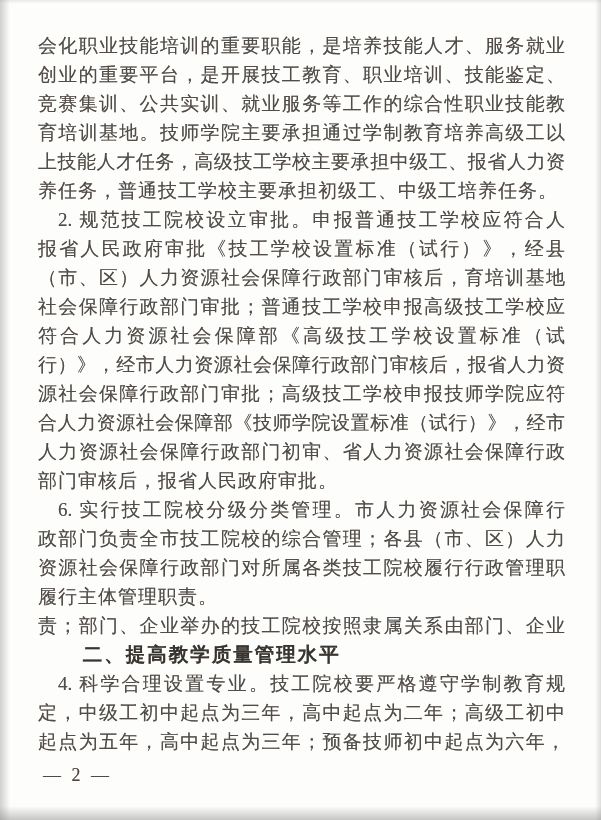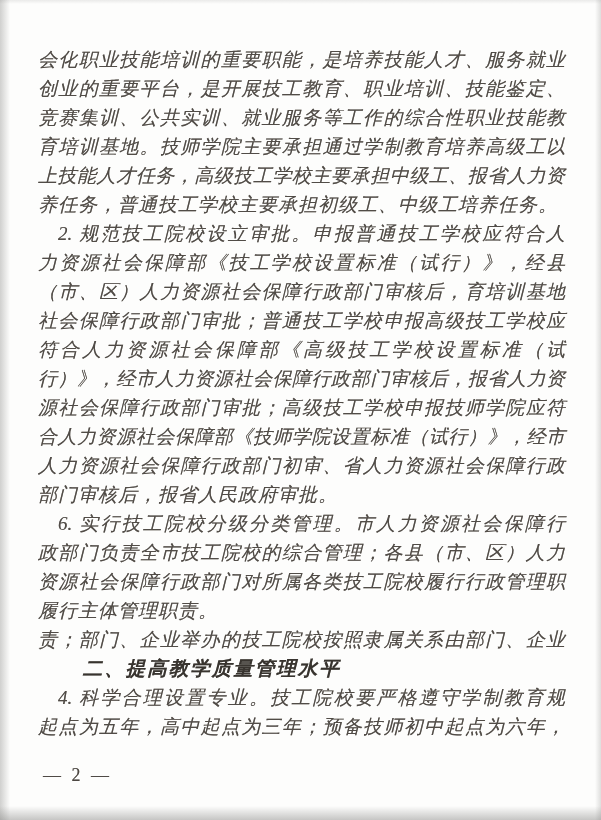--- a/index.html
+++ b/index.html
@@ -30,23 +30,22 @@
     background: linear-gradient(to top, rgba(130,130,128,0.45), rgba(130,130,128,0.0));
   }
   .edge-top {
     left: 0; top: 0; width: 100%; height: 4px;
     background: linear-gradient(to bottom, rgba(150,150,148,0.18), rgba(150,150,148,0.0));
   }
 
   .text-block {
     position: absolute;
     left: 38px;
-    top: 45px;
+    top: 31px;
     width: 527px;
-    font-style: italic;
   }
   .line {
     height: 29px;
     line-height: 29px;
     font-size: 19px;
     color: #514c47;
     white-space: nowrap;
     text-align: justify;
     text-align-last: justify;
     text-shadow: 0 0 0.5px rgba(81,76,71,0.55);
@@ -83,36 +82,37 @@
 
 <div class="scan-page">
   <div class="text-block">
     <div class="line">会化职业技能培训的重要职能，是培养技能人才、服务就业</div>
     <div class="line">创业的重要平台，是开展技工教育、职业培训、技能鉴定、</div>
     <div class="line">竞赛集训、公共实训、就业服务等工作的综合性职业技能教</div>
     <div class="line">育培训基地。技师学院主要承担通过学制教育培养高级工以</div>
     <div class="line">上技能人才任务，高级技工学校主要承担中级工、报省人力资</div>
     <div class="line end">养任务，普通技工学校主要承担初级工、中级工培养任务。</div>
     <div class="line indent">2. 规范技工院校设立审批。申报普通技工学校应符合人</div>
-    <div class="line">力资源社会保障部《技工学校设置标准（试行）》，经县</div>
+    <div class="line">报省人民政府审批《技工学校设置标准（试行）》，经县</div>
     <div class="line">（市、区）人力资源社会保障行政部门审核后，育培训基地</div>
     <div class="line">社会保障行政部门审批；普通技工学校申报高级技工学校应</div>
     <div class="line">符合人力资源社会保障部《高级技工学校设置标准（试</div>
     <div class="line">行）》，经市人力资源社会保障行政部门审核后，报省人力资</div>
     <div class="line">源社会保障行政部门审批；高级技工学校申报技师学院应符</div>
     <div class="line">合人力资源社会保障部《技师学院设置标准（试行）》，经市</div>
     <div class="line">人力资源社会保障行政部门初审、省人力资源社会保障行政</div>
     <div class="line end">部门审核后，报省人民政府审批。</div>
     <div class="line indent">6. 实行技工院校分级分类管理。市人力资源社会保障行</div>
     <div class="line">政部门负责全市技工院校的综合管理；各县（市、区）人力</div>
     <div class="line">资源社会保障行政部门对所属各类技工院校履行行政管理职</div>
     <div class="line end">履行主体管理职责。</div>
     <div class="line">责；部门、企业举办的技工院校按照隶属关系由部门、企业</div>
     <div class="line heading">二、提高教学质量管理水平</div>
     <div class="line indent">4. 科学合理设置专业。技工院校要严格遵守学制教育规</div>
+    <div class="line">定，中级工初中起点为三年，高中起点为二年；高级工初中</div>
     <div class="line">起点为五年，高中起点为三年；预备技师初中起点为六年，</div>
   </div>
 
   <div class="page-number">— 2 —</div>
 
   <div class="edge edge-top"></div>
   <div class="edge edge-left"></div>
   <div class="edge edge-right"></div>
   <div class="edge edge-bottom"></div>
 </div>

